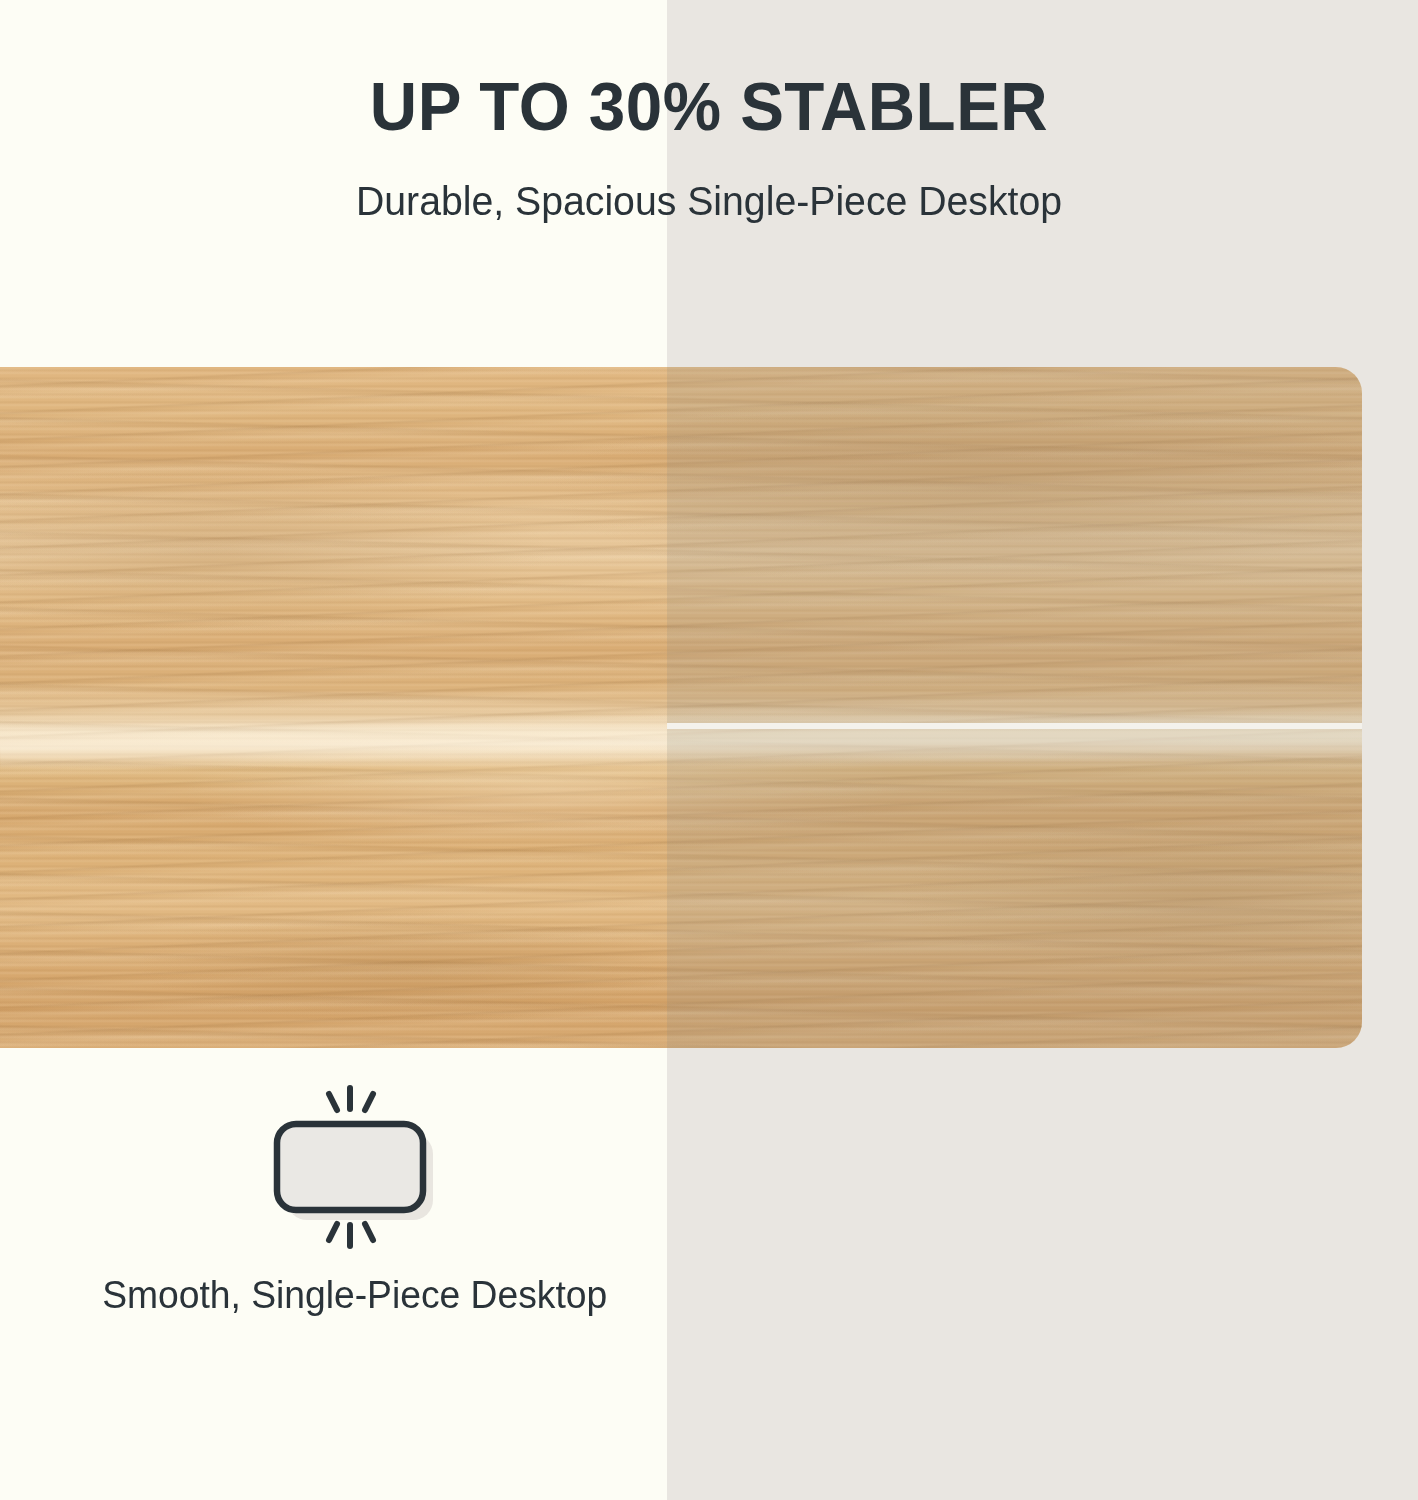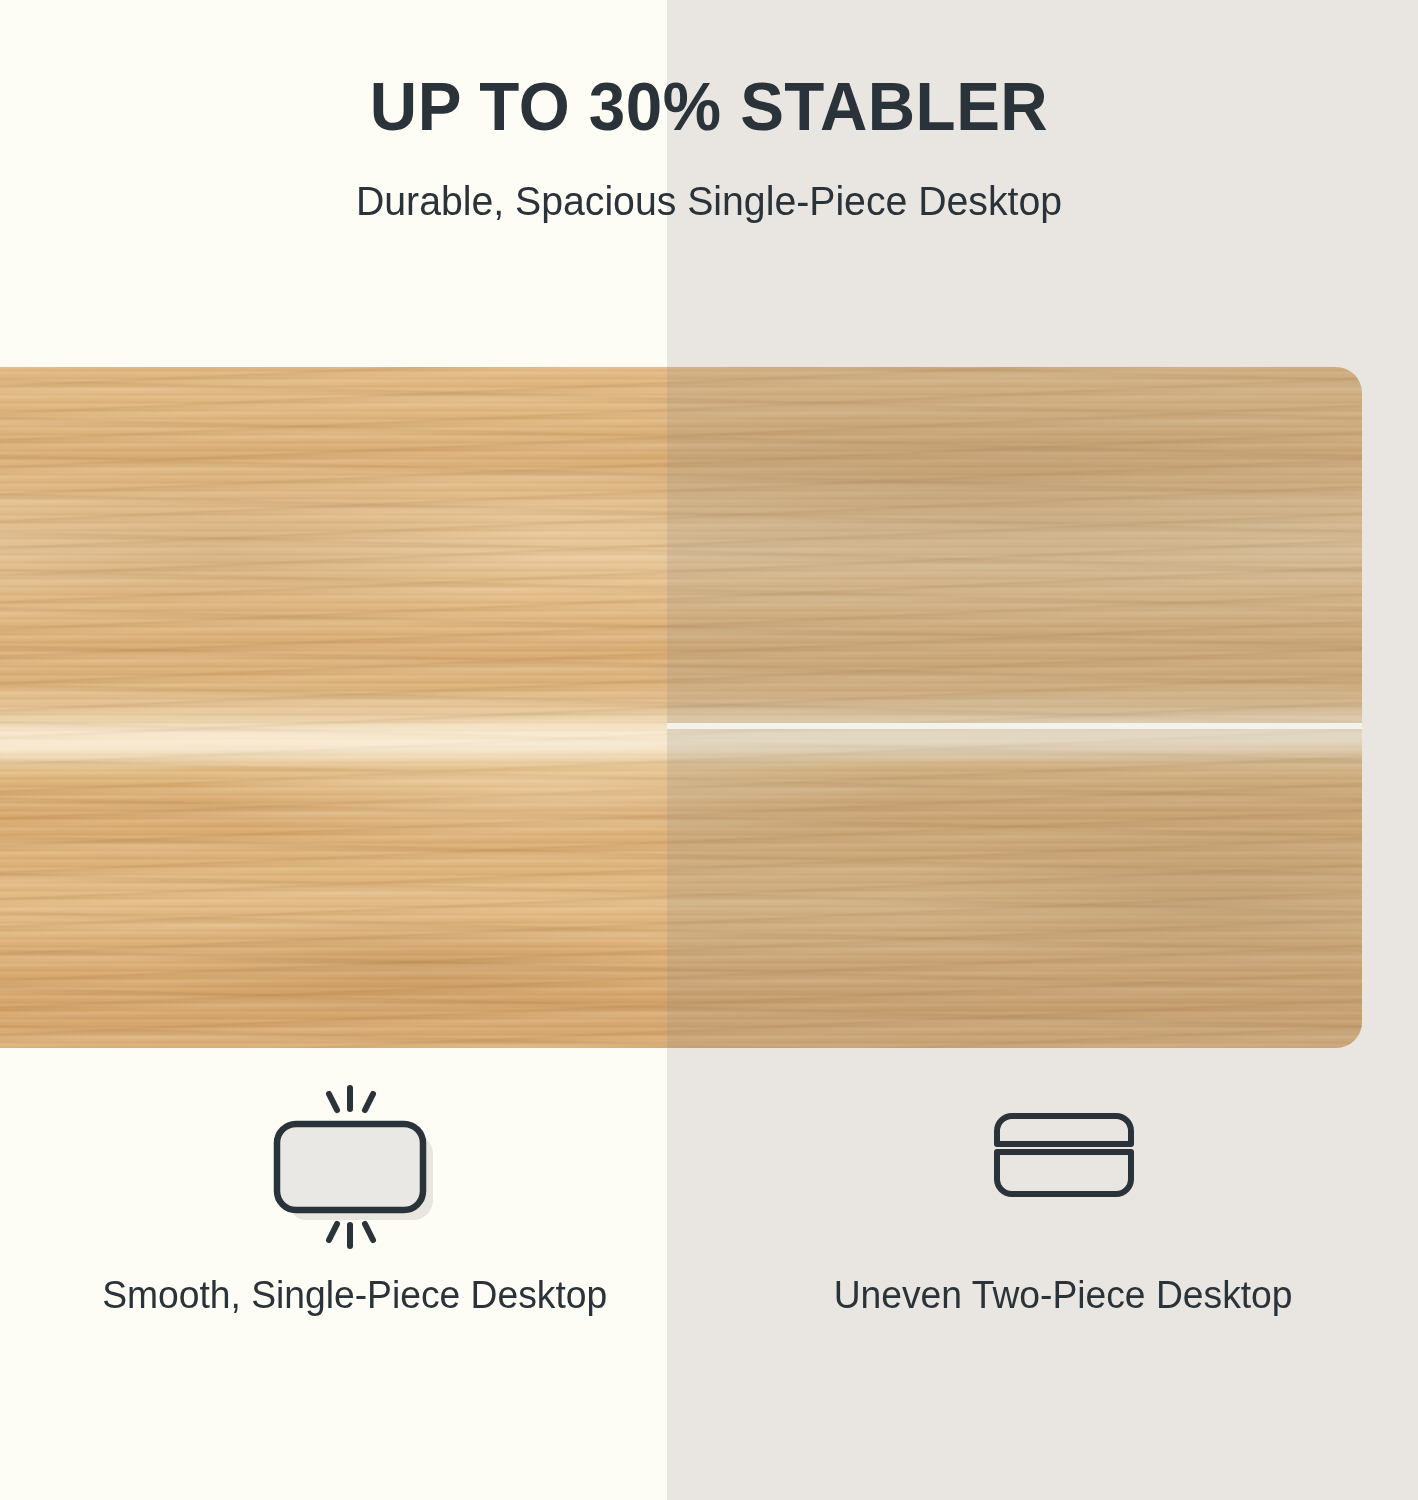--- a/index.html
+++ b/index.html
@@ -211,26 +211,14 @@
         <g stroke="#2A3339" stroke-width="6" stroke-linecap="round">
           <line x1="74" y1="160" x2="82" y2="144"></line>
           <line x1="95" y1="166" x2="95" y2="145"></line>
           <line x1="118" y1="160" x2="110" y2="144"></line>
         </g>
       </svg>
     </div>
     <div class="caption">Smooth, Single-Piece Desktop</div>
   </div>
 
-  <div class="compare-col">
-    <div class="icon-wrap">
-      <svg width="200" height="190" viewBox="0 0 200 190">
-
-        <path d="M 33 64 L 33 51 A 15 15 0 0 1 48 36 L 152 36 A 15 15 0 0 1 167 51 L 167 64 Z" fill="none" stroke="#2A3339" stroke-width="6" stroke-linejoin="round"></path>
-        <line x1="33" y1="64" x2="167" y2="64" stroke="#2A3339" stroke-width="6"></line>
-
-        <path d="M 33 72 L 167 72 L 167 99 A 15 15 0 0 1 152 114 L 48 114 A 15 15 0 0 1 33 99 Z" fill="none" stroke="#2A3339" stroke-width="6" stroke-linejoin="round"></path>
-      </svg>
-    </div>
-    <div class="caption">Uneven Two-Piece Desktop</div>
-  </div>
 
 </div>
 
 </body></html>

